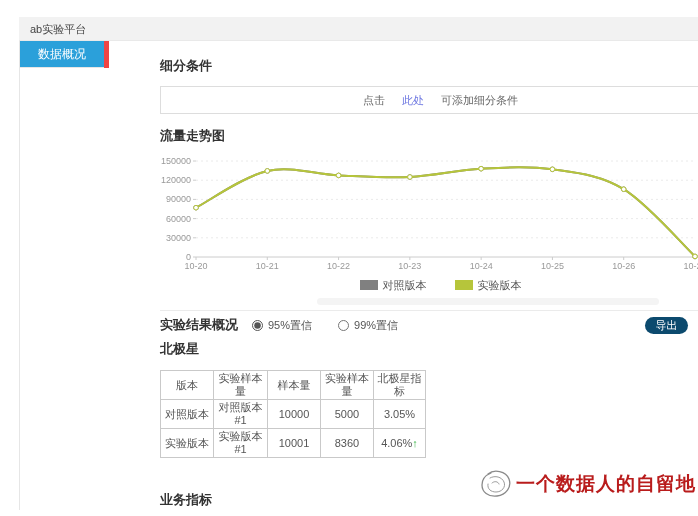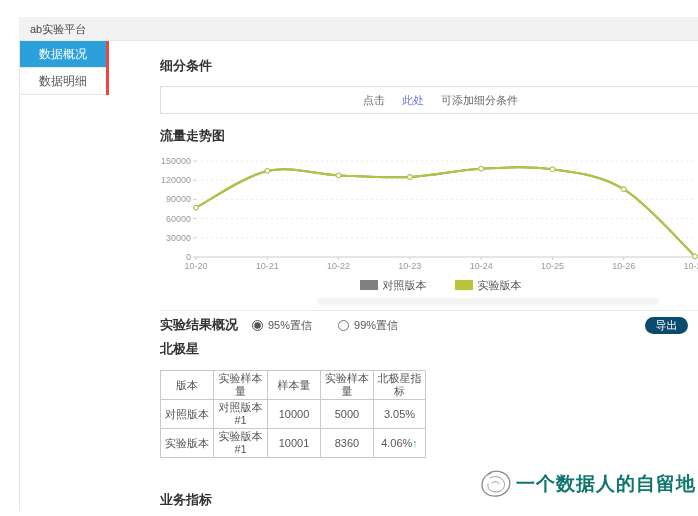--- a/index.html
+++ b/index.html
@@ -6,21 +6,21 @@
   html,body { background:#fff; }
   body { font-family:"Liberation Sans","DejaVu Sans",sans-serif; color:#333; }
   .page { position:relative; width:698px; height:516px; background:#fff; overflow:hidden; }
 
   .topbar { position:absolute; left:19px; top:17px; width:679px; height:24px;
             background:#f2f2f2; border-bottom:1px solid #e9e9e9;
             font-size:11px; color:#444; line-height:24px; padding-left:11px; }
 
   .sidebar { position:absolute; left:19px; top:41px; width:90px; height:469px;
              border-left:1px solid #e6e6e6; background:#fff; }
-  .menu { border-right:3px solid #ef4444; }
+  .menu { border-right:5px solid #ef4444; }
   .menu-item { height:27px; line-height:27px; text-align:center; font-size:12px;
                color:#555; background:#fff; border-bottom:1px solid #e6e6e6; cursor:pointer; }
   .menu-item.active { background:#2ba0da; color:#fff; }
 
   .main { position:absolute; left:125px; top:41px; width:561px;margin-left:35px; }
 
   .section-title { font-size:13px; font-weight:bold; color:#333; }
   .t-segment { margin-top:16px; }
   .hintbox { margin-top:11px; height:28px; border:1px solid #ddd;
              display:flex; align-items:center; justify-content:center;
@@ -47,40 +47,39 @@
 
   .t-northstar { margin-top:6px; }
   table { border-collapse:collapse; table-layout:fixed; margin-top:12px; }
   td,th { border:1px solid #c9c9c9; font-size:11px; font-weight:normal; color:#555;
           text-align:center; padding:1px 2px; line-height:13px; background:#fff; }
   .t-business { margin-top:33px; }
   .up { color:#3cb54a; }
 
   .watermark { position:absolute; left:478px; top:463px; width:220px; height:42px;
                display:flex; align-items:center; z-index:6; pointer-events:none; }
-  .watermark .wm-text { font-size:19px; font-weight:bold; color:#0f766e; letter-spacing:1px;
+  .watermark .wm-text { font-size:19px; font-weight:bold; color:#b91c1c; letter-spacing:1px;
                text-shadow:-1px -1px 0 #fff,1px -1px 0 #fff,-1px 1px 0 #fff,1px 1px 0 #fff,0 0 2px #fff;
                white-space:nowrap; }
   .wm-logo { margin-right:2px; flex:0 0 auto; }
 
   svg text { font-family:"Liberation Sans","DejaVu Sans",sans-serif; }
 </style>
 </head>
 <body>
 
 <div class="page">
 
   <div class="topbar">
     <span>ab实验平台</span>
   </div>
 
   <div class="sidebar">
     <div class="menu">
       <div class="menu-item active">数据概况</div>
-      <div class="menu-item">数据明细</div>
     </div>
   </div>
 
   <div class="main">
 
     <div class="section-title t-segment">细分条件</div>
 
     <div class="hintbox">
       <span>点击</span>
       <a>此处</a>

